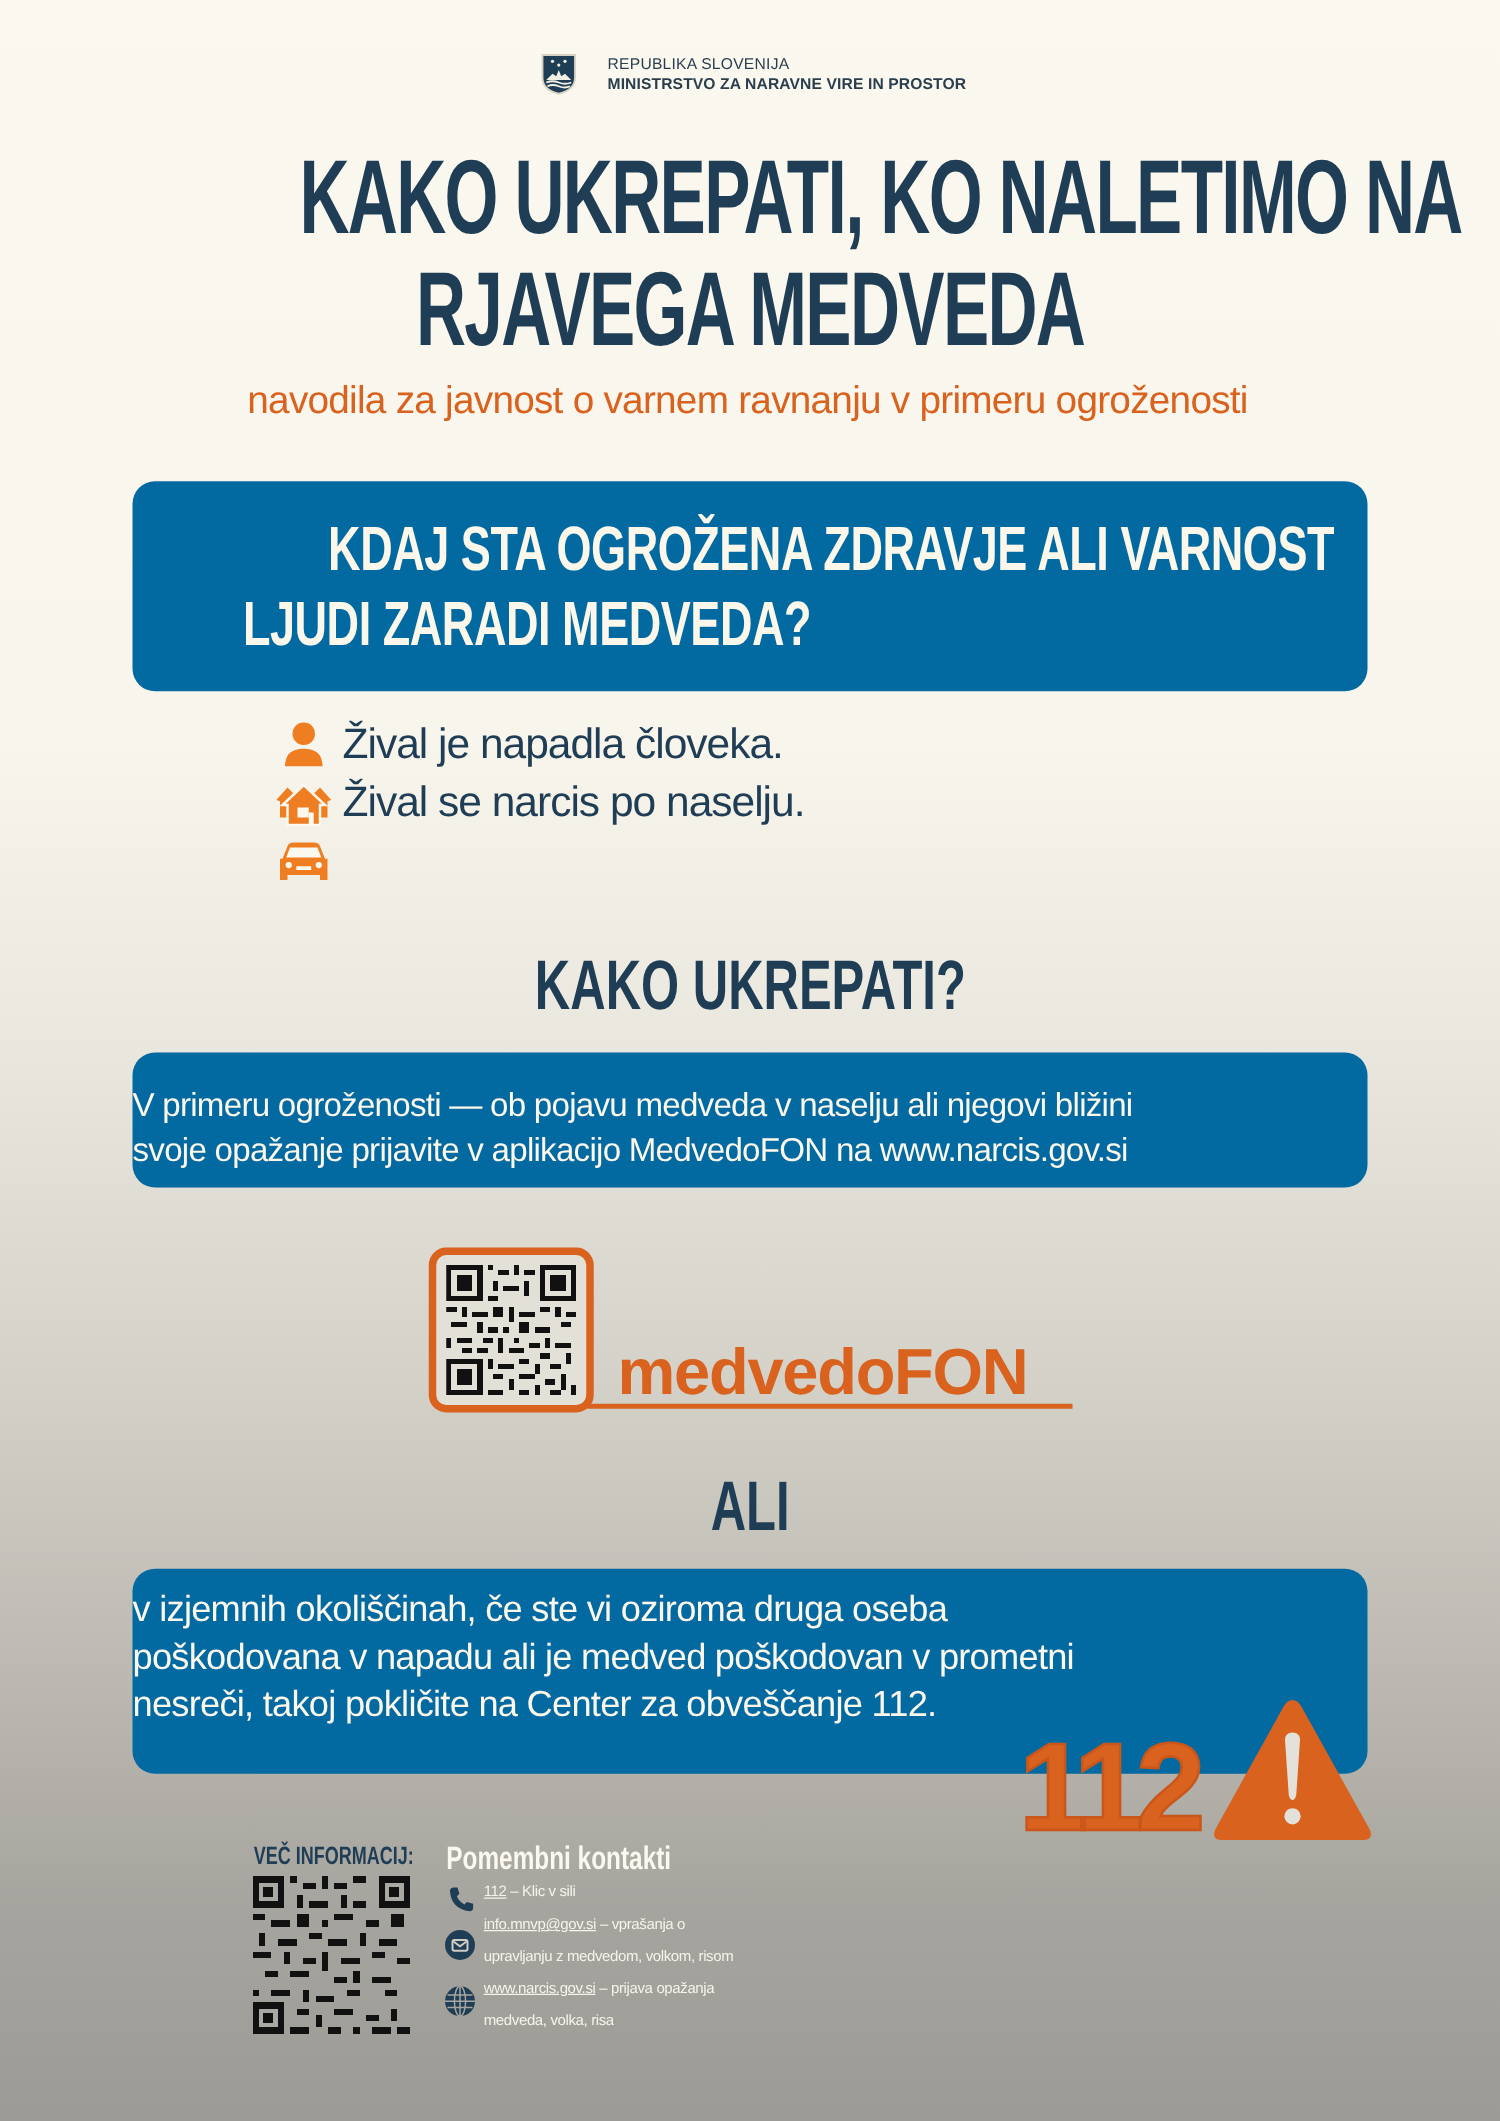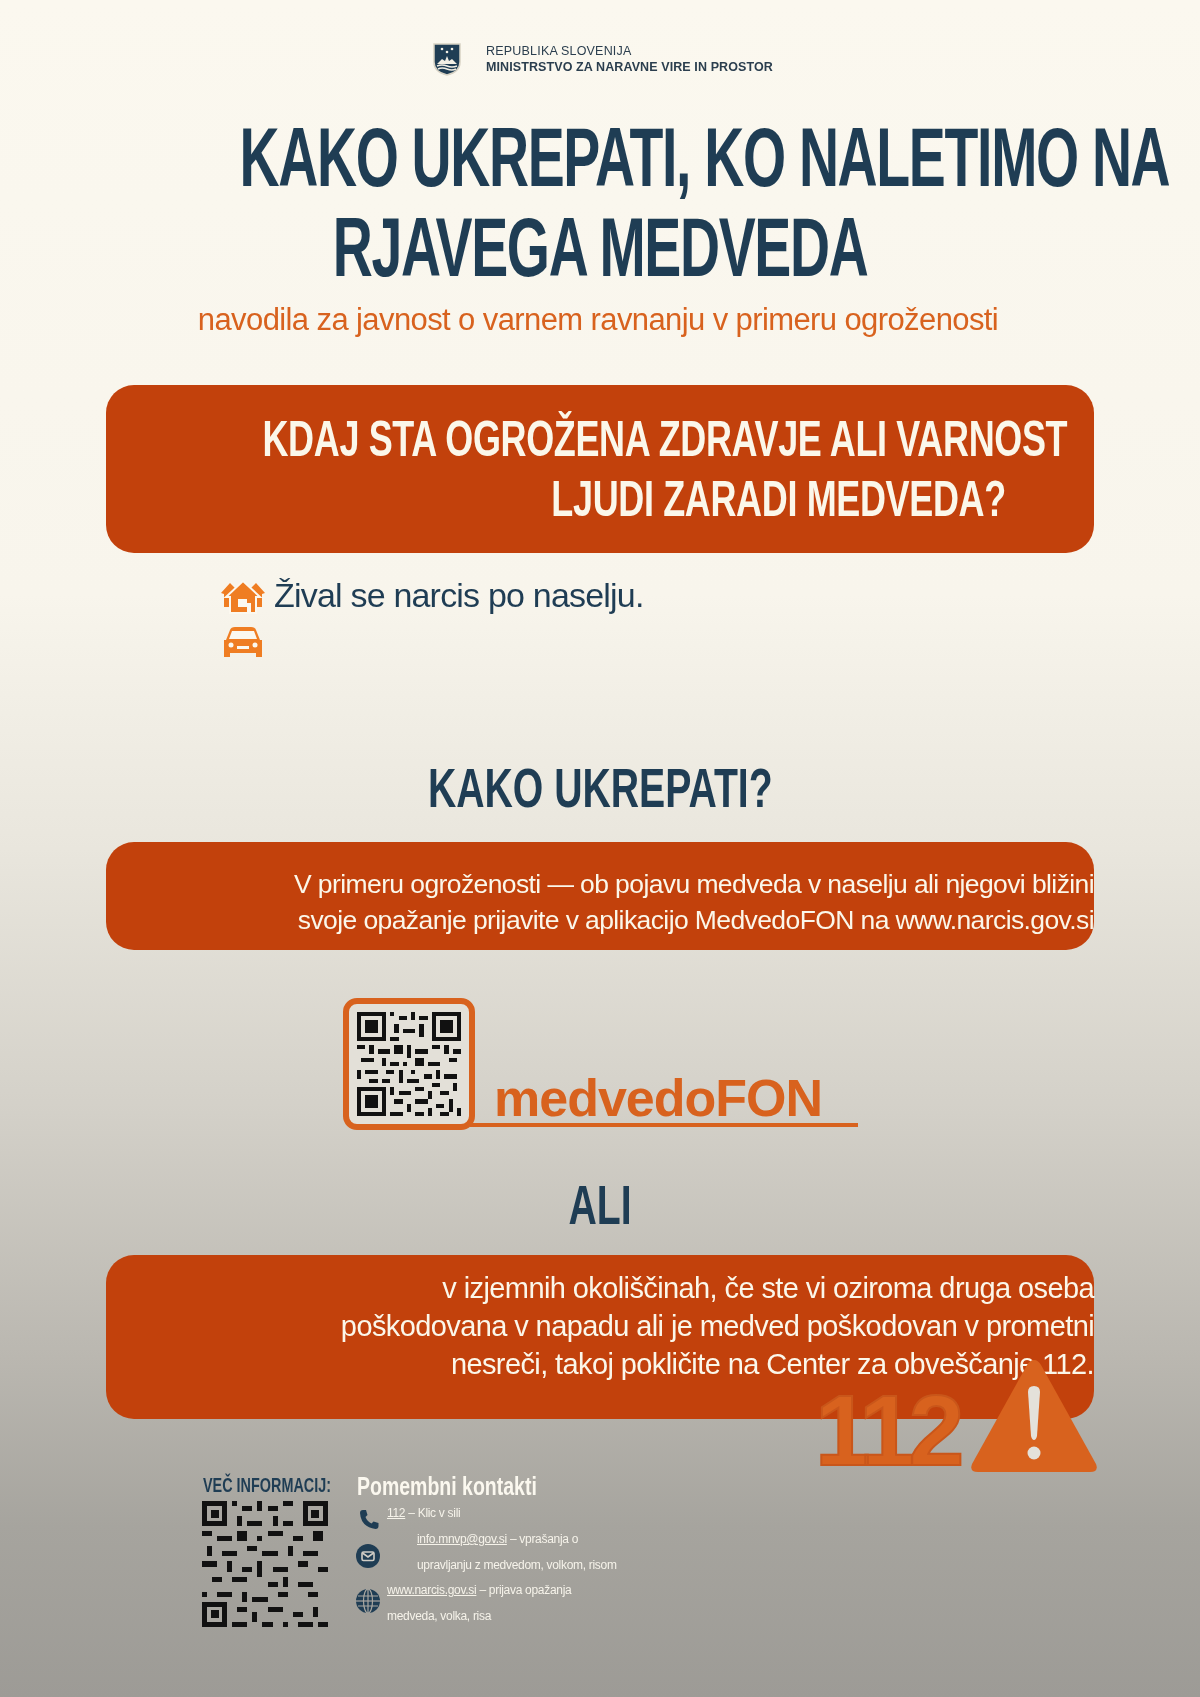--- a/index.html
+++ b/index.html
@@ -27,22 +27,22 @@
     letter-spacing: -2px;
   }
   #title span { display: inline-block; transform: scaleX(0.66); white-space: nowrap; }
   #subtitle {
     left: 0; width: 1196px; top: 302px; text-align: center;
     color: #d8621e; font-size: 31px; letter-spacing: -0.6px;
   }
 
   
   .box {
-    background: #c2410c; border-radius: 28px; color: #fbf7ea;
-    text-align: right;
+    background: #0369a1; border-radius: 18px; color: #fbf7ea;
+    text-align: left;
   }
   #box1 { left: 106px; top: 385px; width: 988px; height: 168px; }
   #box1 .q {
     font-weight: 700; font-size: 50px; line-height: 60px; padding-top: 24px;
     letter-spacing: -0.5px;
   }
   #box1 .q span { display: inline-block; transform: scaleX(0.72); white-space: nowrap; }
 
   
   #list { left: 220px; top: 572px; }
@@ -110,20 +110,29 @@
 <div id="subtitle" class="abs">navodila za javnost o varnem ravnanju v primeru ogroženosti</div>
 
 <div id="box1" class="abs box">
   <div class="q">
     <div><span>KDAJ STA OGROŽENA ZDRAVJE ALI VARNOST</span></div>
     <div><span>LJUDI ZARADI MEDVEDA?</span></div>
   </div>
 </div>
 
 <div id="list" class="abs">
+  <div class="li">
+    <span class="ic">
+      <svg width="36" height="38" viewBox="0 0 36 38">
+          <circle cx="18" cy="10" r="9" fill="#ef7d22"></circle>
+          <path d="M3 36 Q3 22 18 22 Q33 22 33 36 Z" fill="#ef7d22"></path>
+        </svg>
+    </span>
+    <span class="tx">Žival je napadla človeka.</span>
+  </div>
   <div class="li">
     <span class="ic">
       <svg width="46" height="38" viewBox="0 0 46 38">
         <path d="M1 16 L10 6 L15 11 L15 30 L4 30 L4 17 Z" fill="#ef7d22"></path>
         <path d="M45 16 L36 6 L31 11 L31 30 L42 30 L42 17 Z" fill="#ef7d22"></path>
         <path d="M6 20 L23 4 L40 20 L36 20 L36 36 L10 36 L10 20 Z" fill="#ef7d22" stroke="#fbf8ef" stroke-width="2"></path>
         <rect x="18" y="22" width="9" height="8" fill="#fbf8ef"></rect>
           <rect x="27" y="26" width="4" height="10" fill="#fbf8ef"></rect>
       </svg>
     </span>
@@ -310,21 +319,21 @@
 </svg>
 <div class="ct" style="top:1500px;">
   <u>112</u><span> – Klic v sili</span>
 </div>
 
 <svg class="cic" style="left:356px; top:1544px;" viewBox="0 0 24 24">
   <circle cx="12" cy="12" r="12" fill="#1f3d54"></circle>
   <rect x="6" y="8" width="12" height="8.5" rx="1.5" fill="none" stroke="#d0cdc6" stroke-width="1.6"></rect>
   <path d="M6.5 9 L12 13 L17.5 9" fill="none" stroke="#d0cdc6" stroke-width="1.6"></path>
 </svg>
-<div class="ct" style="top:1526px;margin-left:30px;">
+<div class="ct" style="top:1526px;">
   <u>info.mnvp@gov.si</u><span> – vprašanja o</span><br>
   <span>upravljanju z medvedom, volkom, risom</span>
 </div>
 
 <svg class="cic" style="left:356px; top:1589px;" viewBox="0 0 24 24">
   <circle cx="12" cy="12" r="12" fill="#1f3d54"></circle>
   <ellipse cx="12" cy="12" rx="4.5" ry="12" fill="none" stroke="#a9a7a1" stroke-width="1.2"></ellipse>
   <line x1="0" y1="12" x2="24" y2="12" stroke="#a9a7a1" stroke-width="1.2"></line>
   <line x1="12" y1="0" x2="12" y2="24" stroke="#a9a7a1" stroke-width="1.2"></line>
   <path d="M2 7 L22 7 M2 17 L22 17" stroke="#a9a7a1" stroke-width="1.2"></path>

